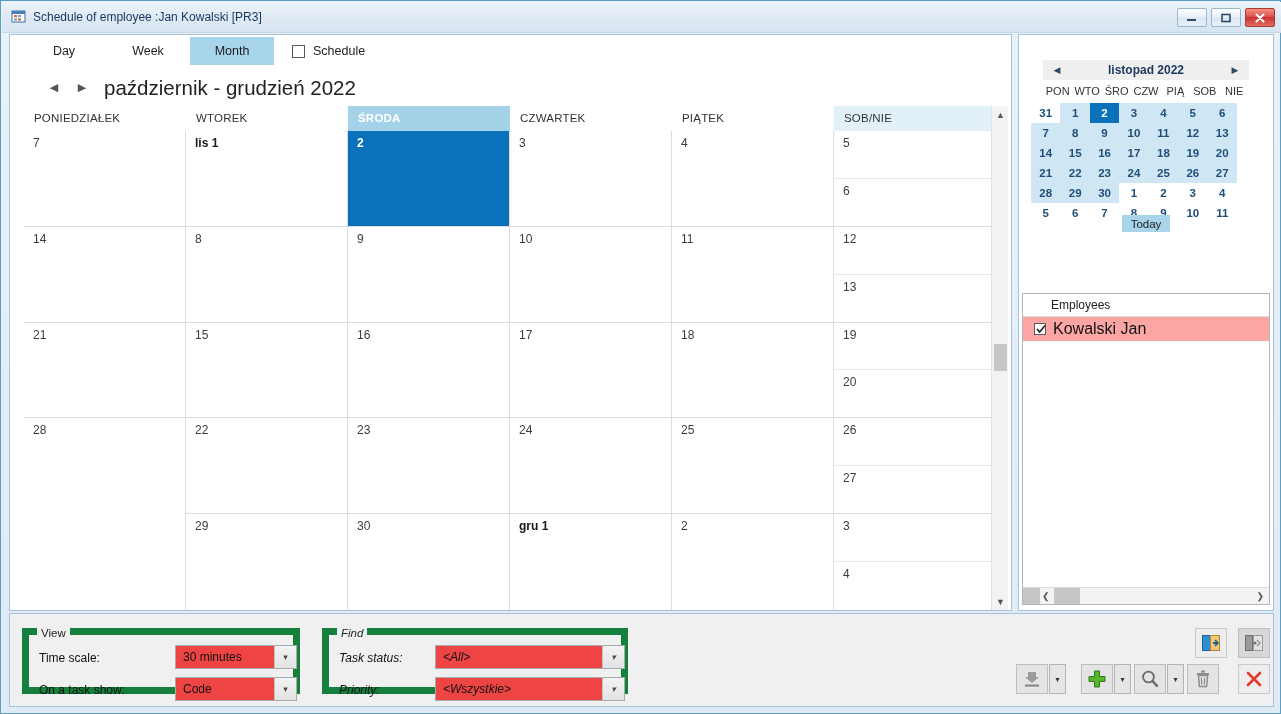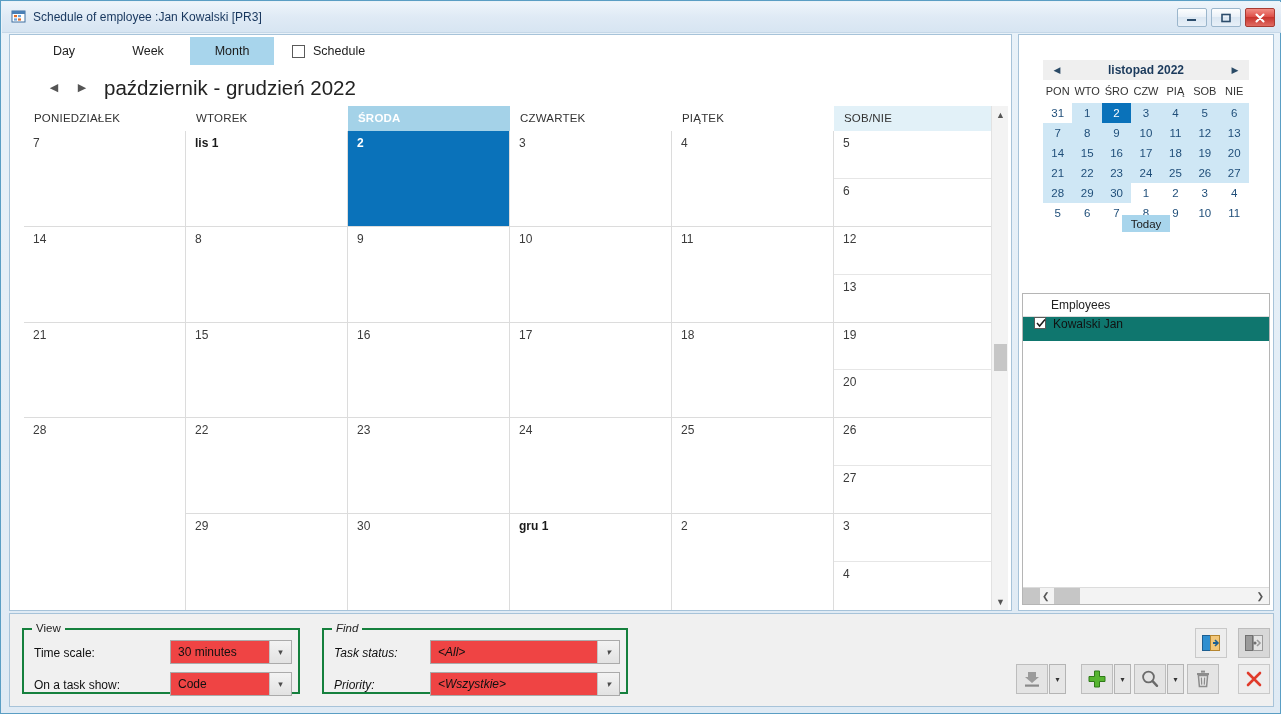--- a/index.html
+++ b/index.html
@@ -146,21 +146,21 @@
     position:absolute;left:24px;top:25px;width:206px;height:20px;
     background:#efefef;display:flex;align-items:center;justify-content:space-between;
     padding:0 8px;box-sizing:border-box;
   }
   .mc-head .mctitle{font-size:12px;font-weight:bold;color:#1b3a5c;flex:1;text-align:center;}
   .mc-head .mcarrow{font-size:9px;color:#2a4a66;width:12px;text-align:center;}
   .mc-dow{
     position:absolute;left:24px;top:50px;width:206px;height:18px;display:flex;
   }
   .mc-dow div{flex:1;text-align:center;font-size:11px;color:#333;}
-  .mc-weeks{position:absolute;left:24px;top:68px;width:206px;}
+  .mc-weeks{position:absolute;left:12px;top:68px;width:206px;font-weight:bold;}
   .mc-row{display:flex;height:20px;}
   .mc-cell{
     flex:1;display:flex;align-items:center;justify-content:center;
     font-size:11.5px;color:#1f4e79;
   }
   .mc-cell.inmonth{background:#cfe7f5;}
   .mc-cell.other{color:#1f4e79;background:transparent;}
   .mc-cell.today{background:#0a72ba;color:#ffffff;}
   .mc-today-btn{
     position:absolute;left:0;right:0;top:180px;margin:auto;width:48px;height:17px;
@@ -169,40 +169,40 @@
   }
   .emp-panel{
     position:absolute;left:3px;top:258px;width:248px;height:312px;
     border:1px solid #b5b5b5;box-sizing:border-box;background:#fff;
   }
   .emp-head{
     height:23px;line-height:23px;padding-left:28px;font-size:12px;color:#222;
     border-bottom:1px solid #dcdcdc;background:#ffffff;box-sizing:border-box;
   }
   .emp-row{
-    height:24px;display:flex;align-items:flex-start;gap:7px;padding-left:11px;
-    background:#0f766e;font-size:12px;color:#111;box-sizing:border-box;
+    height:24px;display:flex;align-items:center;gap:7px;padding-left:11px;
+    background:#fca5a5;font-size:16px;color:#111;box-sizing:border-box;
   }
   .emp-row .cbox{width:12px;height:12px;position:relative;}
   .emp-row .cbox svg{position:absolute;left:0;top:-1px;}
   .emp-hscroll{
     position:absolute;left:0;bottom:0;width:246px;height:17px;background:#f3f3f3;
     border-top:1px solid #dcdcdc;box-sizing:border-box;
   }
   .emp-hscroll .corner{position:absolute;left:0;top:0;width:17px;height:16px;background:#c6c6c6;}
   .emp-hscroll .la{position:absolute;left:19px;top:0;height:16px;display:flex;align-items:center;font-size:9px;color:#555;}
   .emp-hscroll .thumb{position:absolute;left:31px;top:0;width:26px;height:16px;background:#c6c6c6;}
   .emp-hscroll .ra{position:absolute;right:5px;top:0;height:16px;display:flex;align-items:center;font-size:9px;color:#555;}
   
   .bottombar{
     position:absolute;left:8px;top:612px;width:1265px;height:94px;
     background:#f0f0f0;border:1px solid #a7c3d9;box-sizing:border-box;
   }
   .grp{
-    position:absolute;box-sizing:border-box;border:2px solid #15803d;
+    position:absolute;box-sizing:border-box;border:7px solid #15803d;
   }
   .grp-label{
     position:absolute;top:-8px;left:8px;background:#f0f0f0;padding:0 4px;
     font-size:11.5px;color:#222;
   }
   .grp-view{left:12px;top:14px;width:278px;height:66px;}
   .grp-find{left:312px;top:14px;width:306px;height:66px;font-style:italic;}
   .fld-label{position:absolute;font-size:12px;color:#111;}
   .combo{
     position:absolute;height:24px;box-sizing:border-box;

